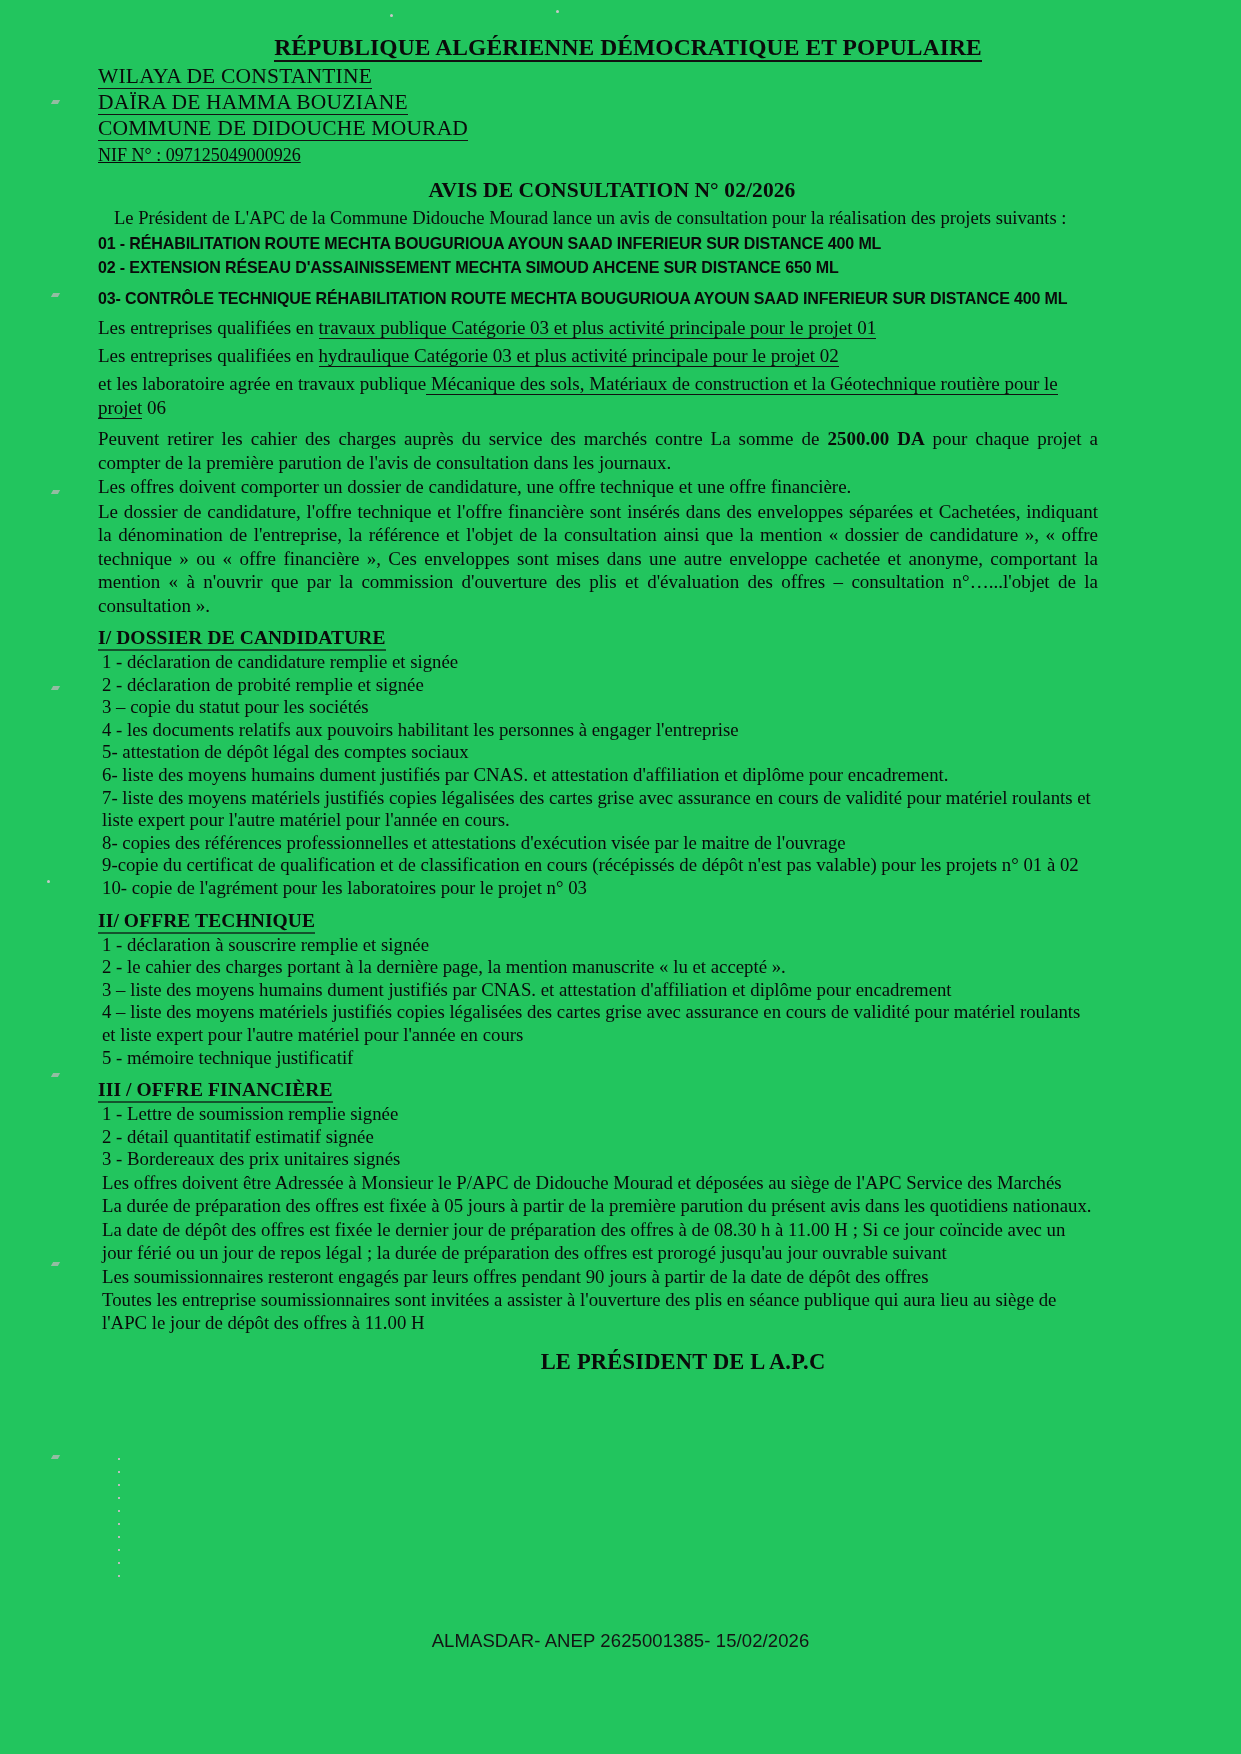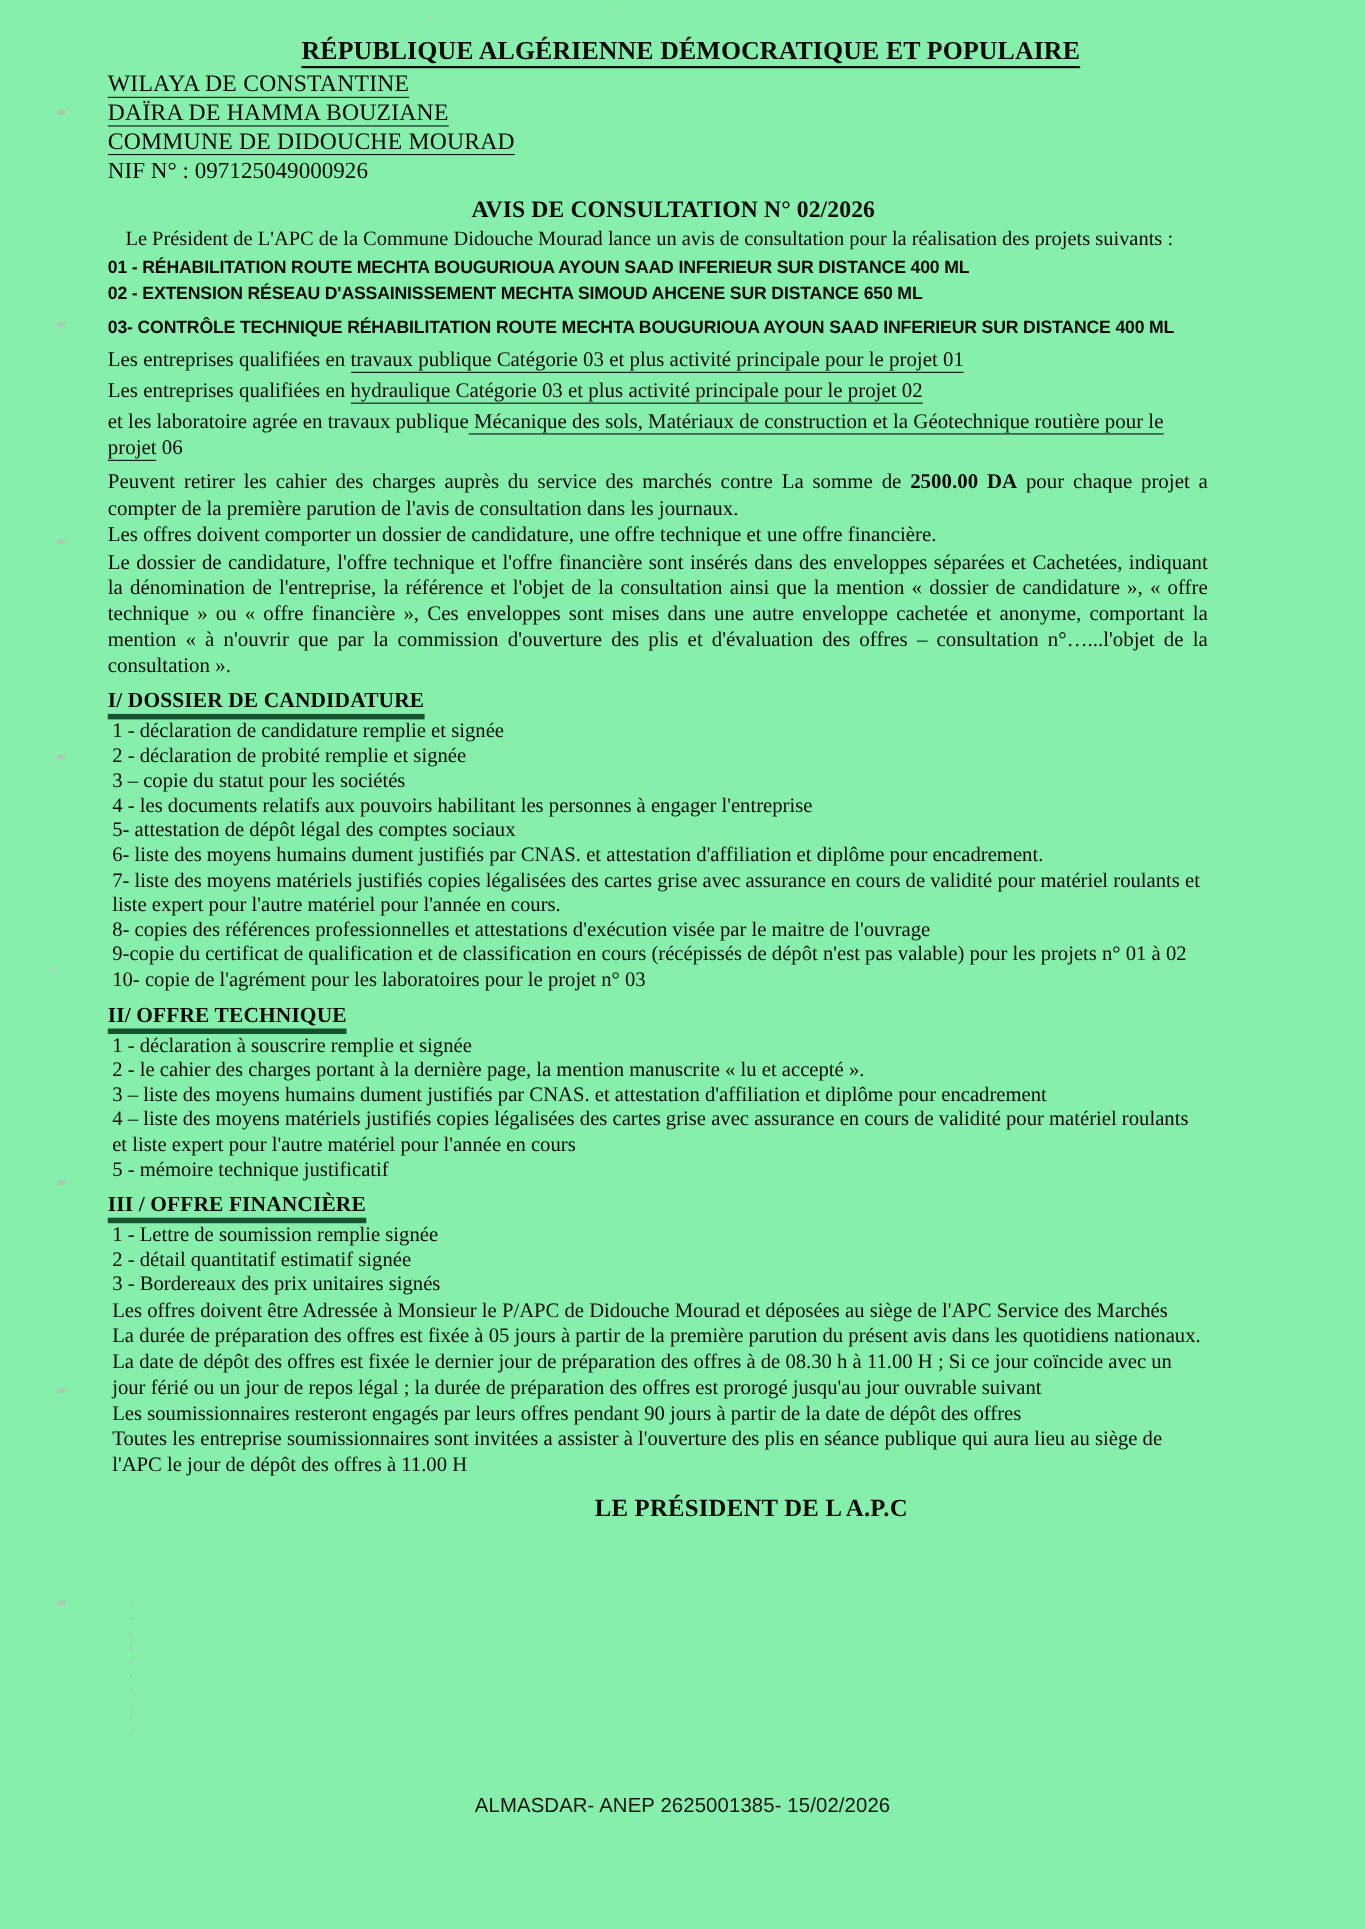--- a/index.html
+++ b/index.html
@@ -8,21 +8,21 @@
     background: #ffffff;
   }
   body {
     font-family: "Liberation Serif", serif;
     color: #0a0a0a;
   }
   .page {
     position: relative;
     width: 1241px;
     height: 1754px;
-    background: #86efac;
+    background: #22c55e;
     overflow: hidden;
   }
   
   .speck {
     position: absolute;
     width: 7px;
     height: 4px;
     background: #b9b9b9;
     opacity: .75;
     transform: skewX(-30deg);
@@ -56,23 +56,24 @@
   .hdr-line {
     font-size: 21.5px;
     line-height: 26px;
     margin: 0;
     letter-spacing: .2px;
   }
   .hdr-line span {
     border-bottom: 1.6px solid #131313;
   }
   .nif {
-    font-size: 21px;
+    font-size: 18px;
     line-height: 27px;
     margin: 1px 0 0 0;
+    text-decoration: underline;
   }
   .avis-title {
     text-align: center;
     font-weight: bold;
     font-size: 21.5px;
     margin: 9px 0 3px 0;
     padding-left: 28px;
     letter-spacing: .1px;
   }
   .intro {
@@ -108,21 +109,21 @@
     margin: 7px 0 0 0;
     text-align: justify;
   }
   .para.tight { margin-top: 1px; }
   .para b { font-weight: bold; }
   .sec-head {
     font-size: 19.5px;
     font-weight: bold;
     margin: 5px 0 0 0;
     display: inline-block;
-    border-bottom: 5px solid #14532d;
+    border-bottom: 2px solid #14532d;
     letter-spacing: .1px;
   }
   .sec-wrap { margin-top: 5px; }
   .item {
     font-size: 18.8px;
     line-height: 22.6px;
     margin: 0;
     padding-left: 4px;
   }
   .item.wrap2 { line-height: 22.6px; }

